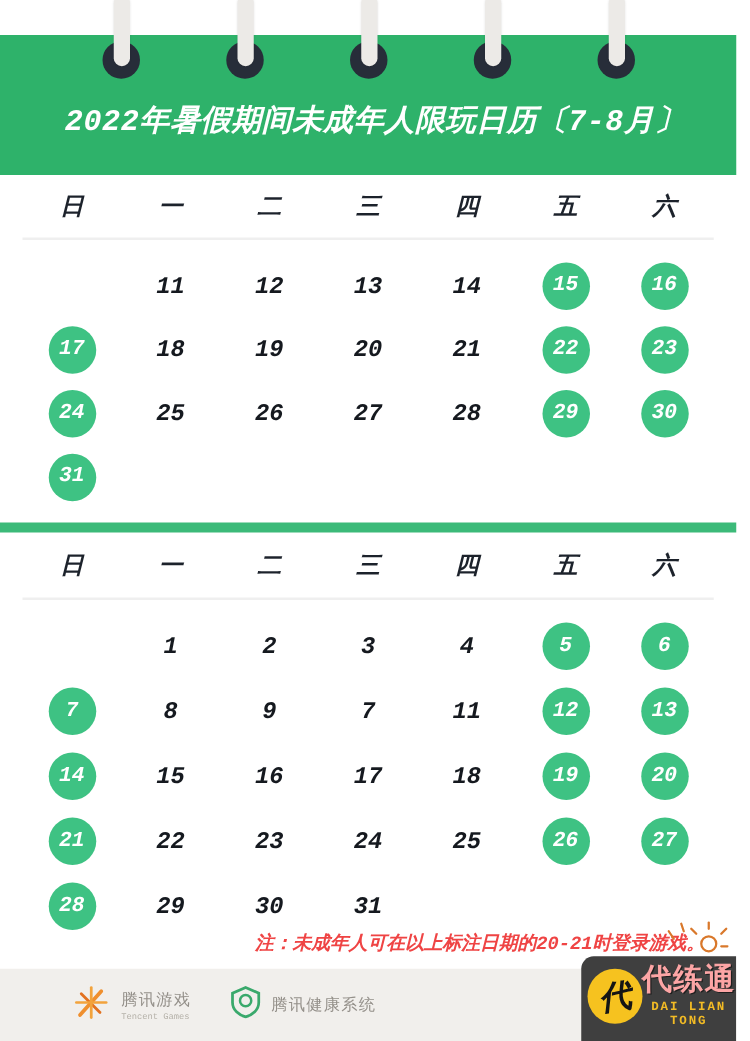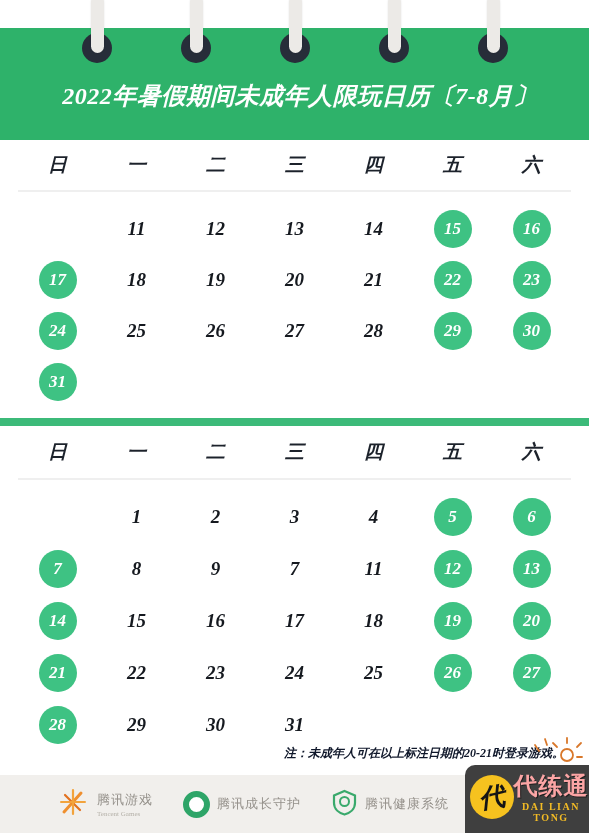--- a/index.html
+++ b/index.html
@@ -1,17 +1,17 @@
 <!DOCTYPE html>
 <html><head>
 <meta charset="utf-8">
 <style>
   html,body{margin:0;padding:0;background:#fff;}
   .page{position:relative;width:589px;height:833px;background:#fff;overflow:hidden;
-        font-family:Liberation Serif, serif;}
+        font-family:Liberation Mono, monospace;}
   
   .top-strip{position:absolute;top:0;left:0;width:600px;height:28px;background:#ffffff;}
   .banner{position:absolute;top:28px;left:0;width:600px;height:112px;background:#2eb26a;}
   .banner h1{margin:0;padding-top:52px;text-align:center;color:#ffffff;
              font-size:24px;font-weight:bold;font-style:italic;letter-spacing:0.5px;}
   .pin{position:absolute;top:0;width:30px;height:66px;}
   .pin .ring{position:absolute;top:33px;left:0;width:30px;height:30px;border-radius:50%;background:#272d39;}
   .pin .bar{position:absolute;top:-4px;left:8.5px;width:13px;height:57px;border-radius:7px;background:#eceae7;
             box-shadow:0 0 2px rgba(0,0,0,.12);}
   
@@ -22,22 +22,22 @@
   .cal-grid{margin:0 29px 0 18px;padding-top:11px;}
   .cal-row{display:grid;grid-template-columns:repeat(7,1fr);height:51px;}
   .cal-cell{display:flex;align-items:center;justify-content:center;}
   .day{font-size:19px;font-weight:bold;font-style:italic;color:#15191f;text-align:right;}
   .day.hl{width:38px;height:38px;border-radius:50%;background:#3ec283;color:#ffffff;
           display:flex;align-items:center;justify-content:center;font-size:17px;}
   .month-divider{margin-top:11px;width:600px;height:8px;background:#3cba79;}
   .cal-august .cal-head{height:52px;}
   .cal-august .cal-row{height:52px;}
   
-  .note{position:absolute;top:745px;right:25px;font-size:12px;font-weight:bold;font-style:italic;
-        color:#0f172a;}
+  .note{position:absolute;top:745px;right:25px;font-size:15px;font-weight:bold;font-style:italic;
+        color:#ef4444;}
   
   .footer{position:absolute;bottom:0;left:0;width:600px;height:58px;background:#f1efec;
           display:flex;align-items:center;padding-left:56px;box-sizing:border-box;gap:30px;}
   .logo{display:flex;align-items:center;gap:7px;}
   .logo-label{font-size:13px;color:#94908а;}
   .logo-label{font-size:13px;color:#94908a;letter-spacing:1px;}
   .logo-sub{font-size:7px;color:#b5b1a9;margin-top:1px;}
   .ring-icon{width:15px;height:15px;border:6px solid #2ea568;border-radius:50%;background:#fff;}
   
   .watermark{position:absolute;right:0;bottom:0;width:124px;height:68px;background:#3f3f3f;
@@ -314,24 +314,20 @@
             <line x1="5" y1="17" x2="29" y2="17" stroke="#f2a33c" stroke-width="2"></line>
           </g>
         </svg>
       </span>
       <span>
         <div class="logo-label">腾讯游戏</div>
         <div class="logo-sub">Tencent Games</div>
       </span>
     </div>
 
-    <div class="logo">
-      <span class="ring-icon"></span>
-      <span class="logo-label">腾讯成长守护</span>
-    </div>
 
     <div class="logo">
       <span>
         <svg width="27" height="27" viewBox="0 0 27 27">
           <path d="M13.5 2 L24 6.5 V14 C24 20 19 24 13.5 25.5 C8 24 3 20 3 14 V6.5 Z" fill="none" stroke="#3aa96c" stroke-width="2.2"></path>
           <circle cx="13.5" cy="12.5" r="4.5" fill="none" stroke="#3aa96c" stroke-width="2"></circle>
         </svg>
       </span>
       <span class="logo-label">腾讯健康系统</span>
     </div>

